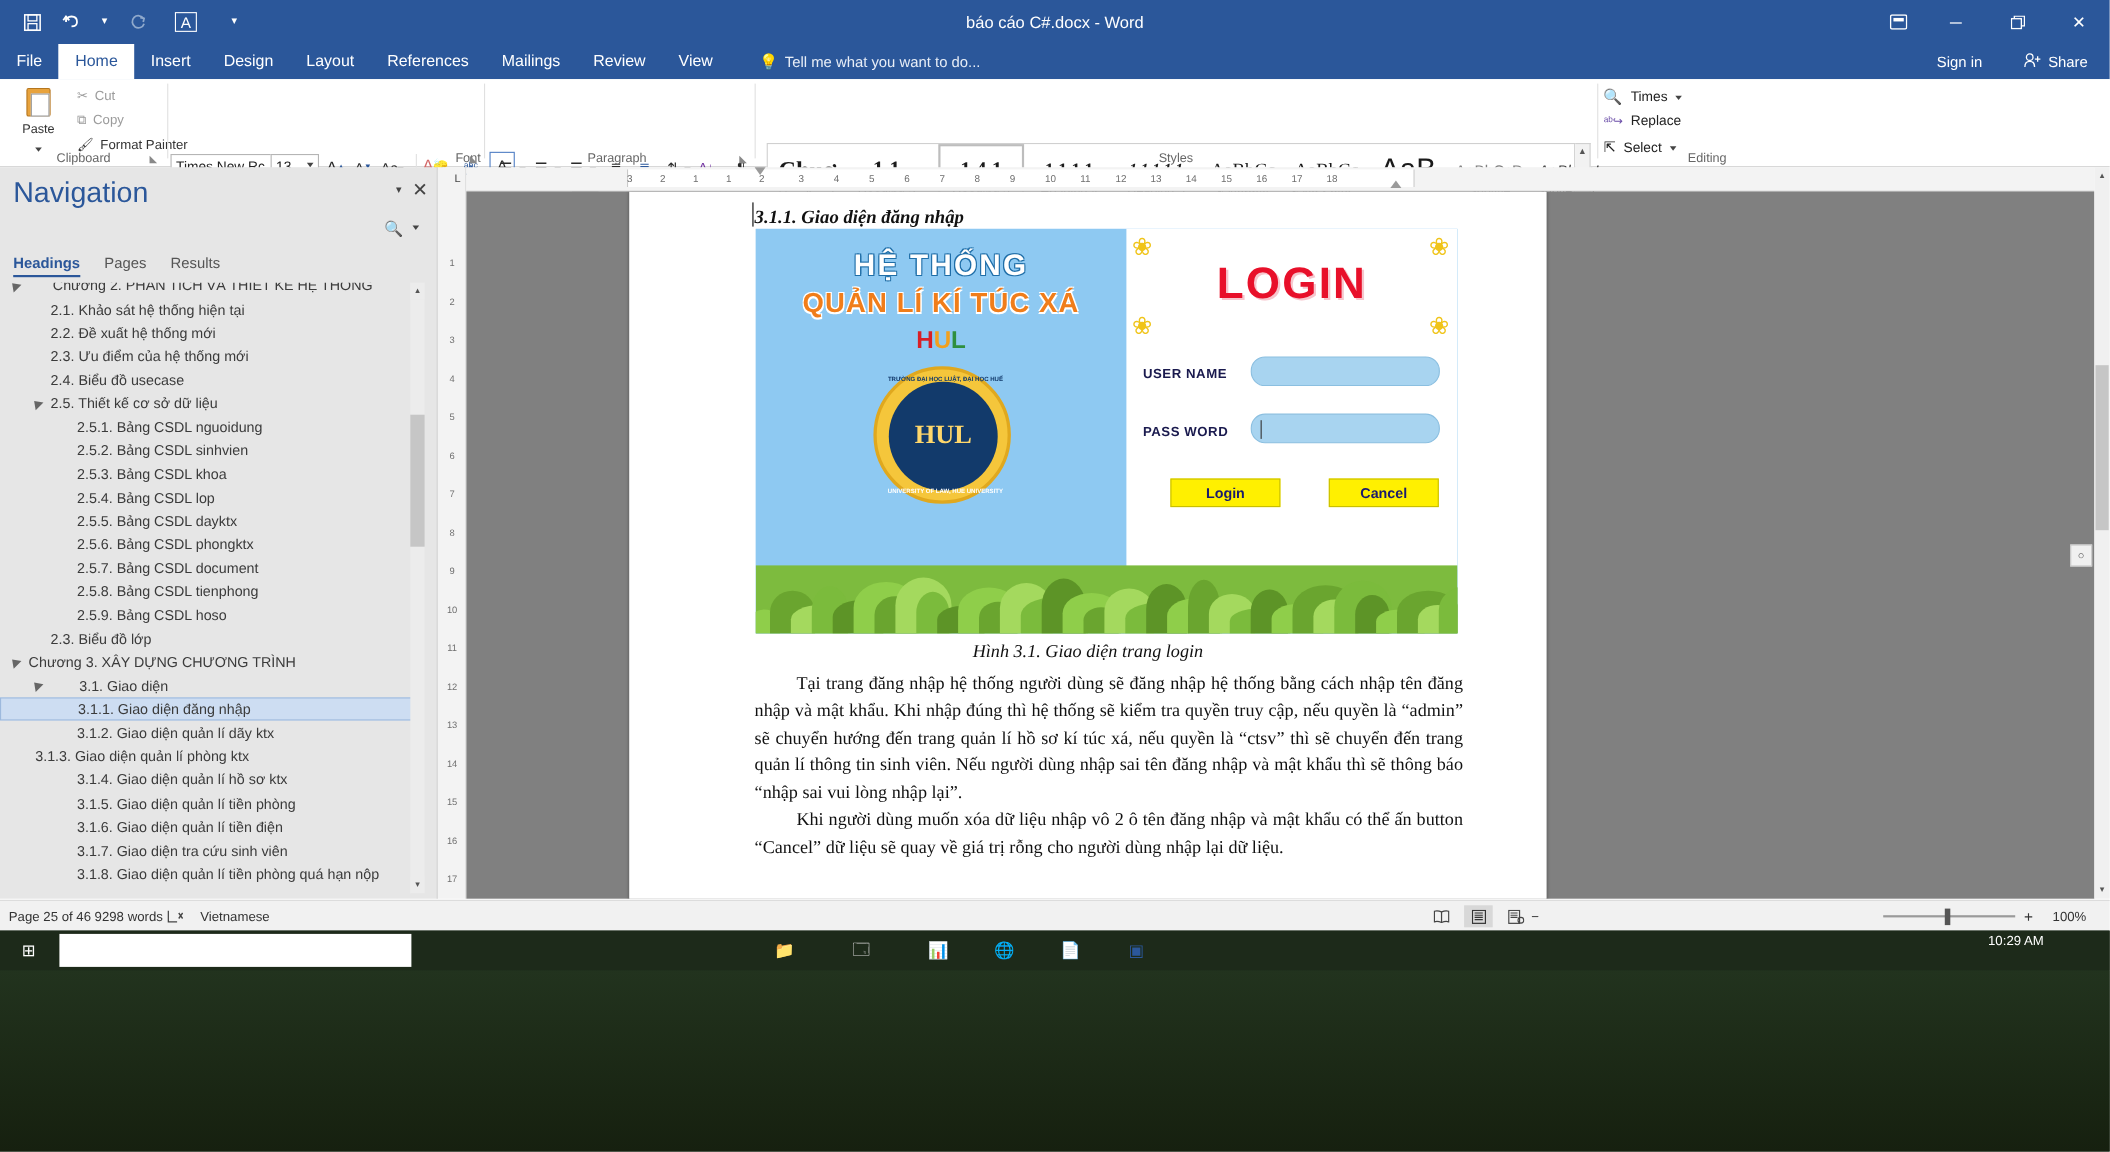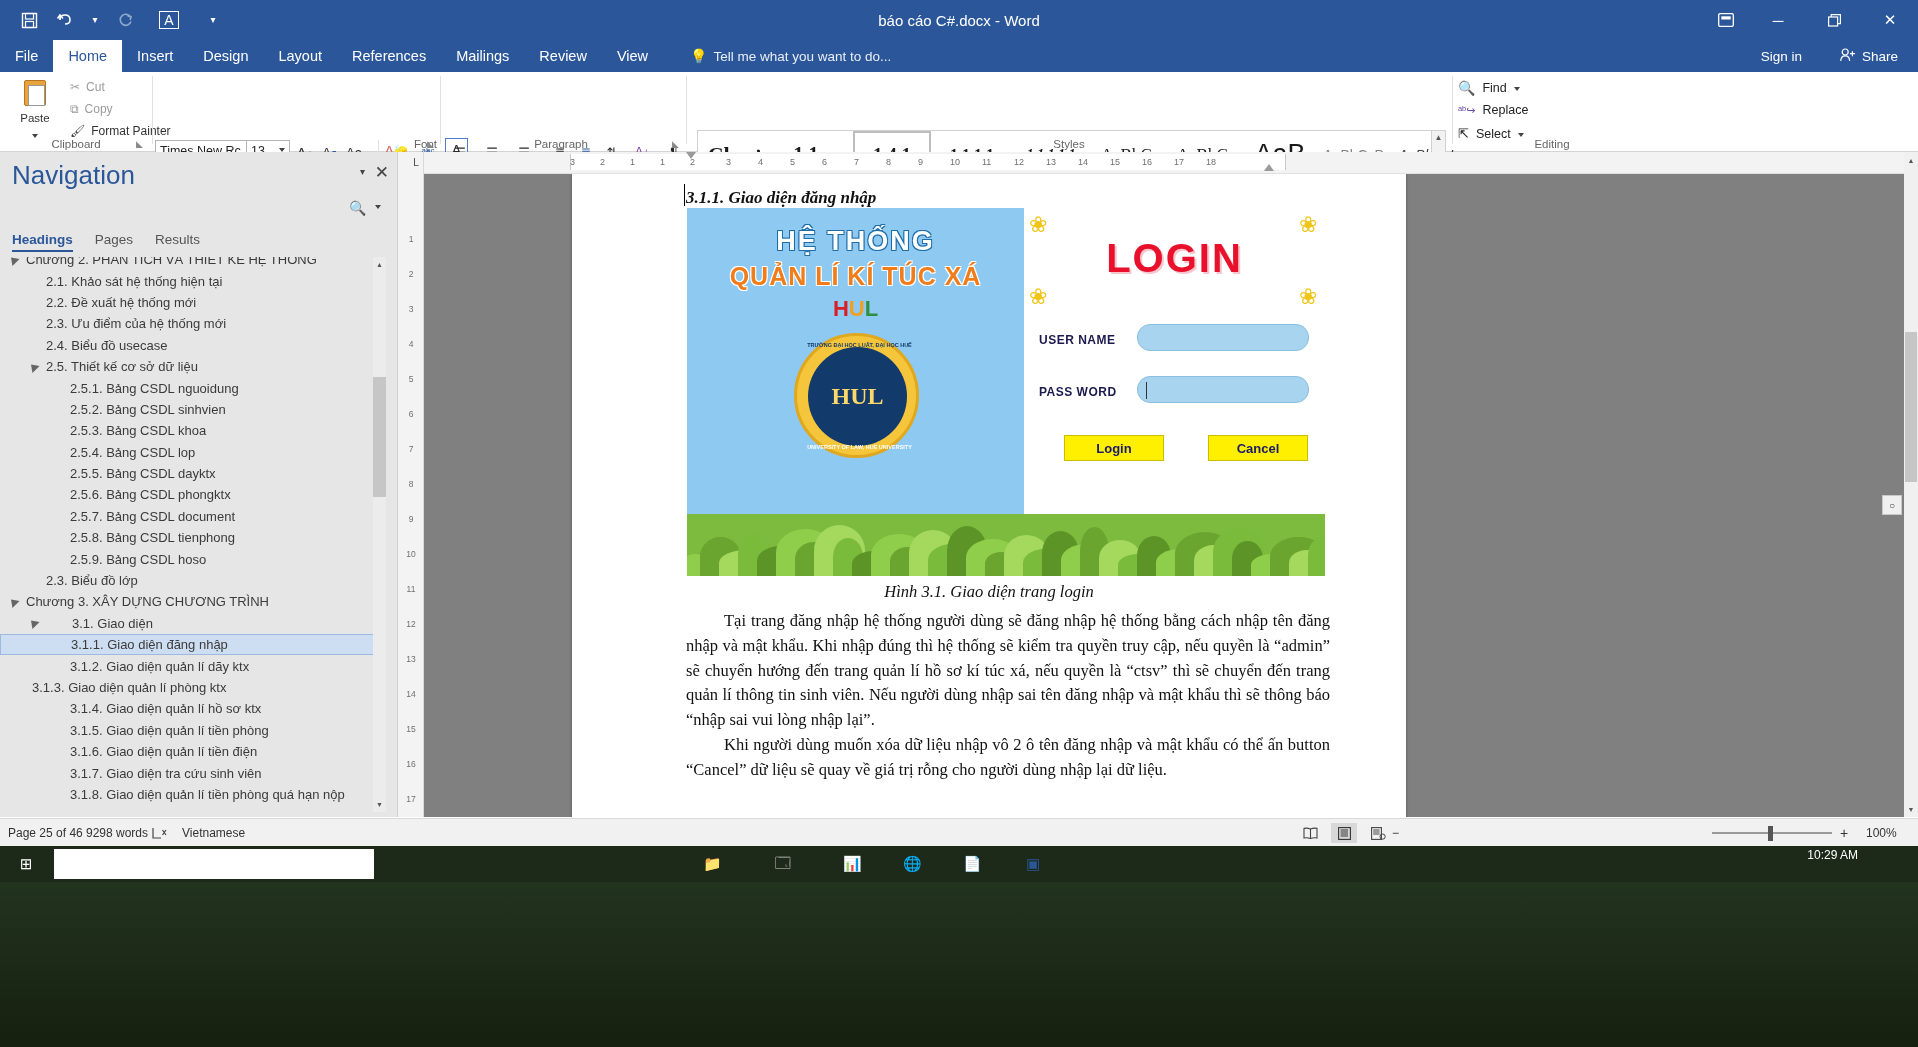--- a/index.html
+++ b/index.html
@@ -538,21 +538,21 @@
   <div class="gal-scroll">
     <span>▲</span>
     <span>▼</span>
     <span>▤</span>
   </div>
   <div class="grp-label" style="left:690px; width:758px;">Styles</div>
   <div class="grp-div" style="left:1452px;"></div>
 
   <div class="editing-item" style="top:8px;">
     <span style="color:#2b579a;font-size:14px;">🔍</span>
-    <span>Find</span>
+    <span>Times</span>
     <span class="mini-arrow" style="position:relative;display:inline-block;top:1px;"></span>
   </div>
   <div class="editing-item" style="top:31px;">
     <span style="color:#6b4ea8;font-size:11px;">ᵃᵇ↪</span>
     <span>Replace</span>
   </div>
   <div class="editing-item" style="top:54px;">
     <span style="font-size:13px;">⇱</span>
     <span>Select</span>
     <span class="mini-arrow" style="position:relative;display:inline-block;top:1px;"></span>
@@ -565,21 +565,21 @@
   <div class="nav-menu">▾</div>
   <div class="nav-close">✕</div>
   <div class="nav-search-ico">🔍</div>
   <div class="nav-search-arr"></div>
   <div class="nav-tabs">
     <div class="nav-tab active">Headings</div>
     <div class="nav-tab">Pages</div>
     <div class="nav-tab">Results</div>
   </div>
   <div class="nav-list" id="nav-list">
-      <div class="nav-item" style="margin-top: -8px;">
+      <div class="nav-item" style="margin-top: -8px; padding-left: 22px;">
         <span class="nav-caret" style="left: 10px; transform: rotate(45deg);"></span>
         <span style="padding-left: 26px;">Chương 2. PHÂN TÍCH VÀ THIẾT KẾ HỆ THỐNG</span>
       </div>
       <div class="nav-item">
         <span style="padding-left: 46px;">2.1. Khảo sát hệ thống hiện tại</span>
       </div>
       <div class="nav-item">
         <span style="padding-left: 46px;">2.2. Đề xuất hệ thống mới</span>
       </div>
       <div class="nav-item">

